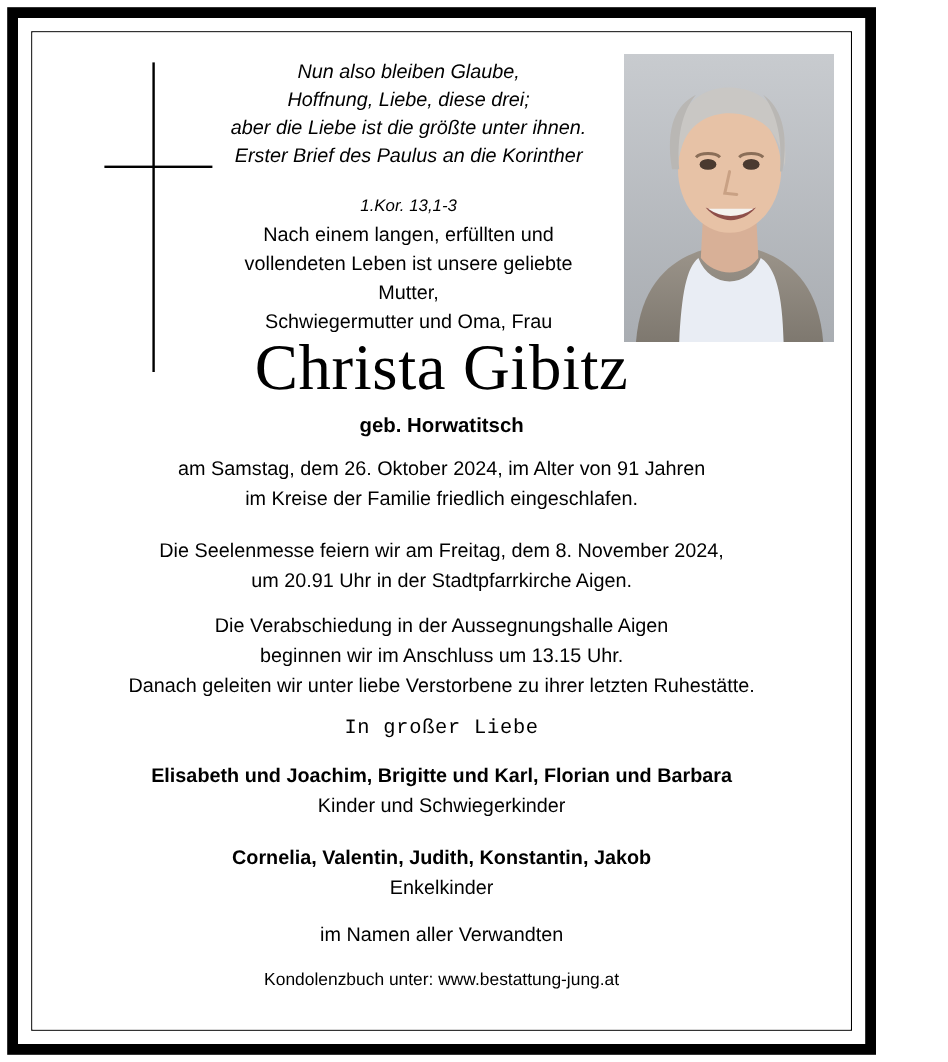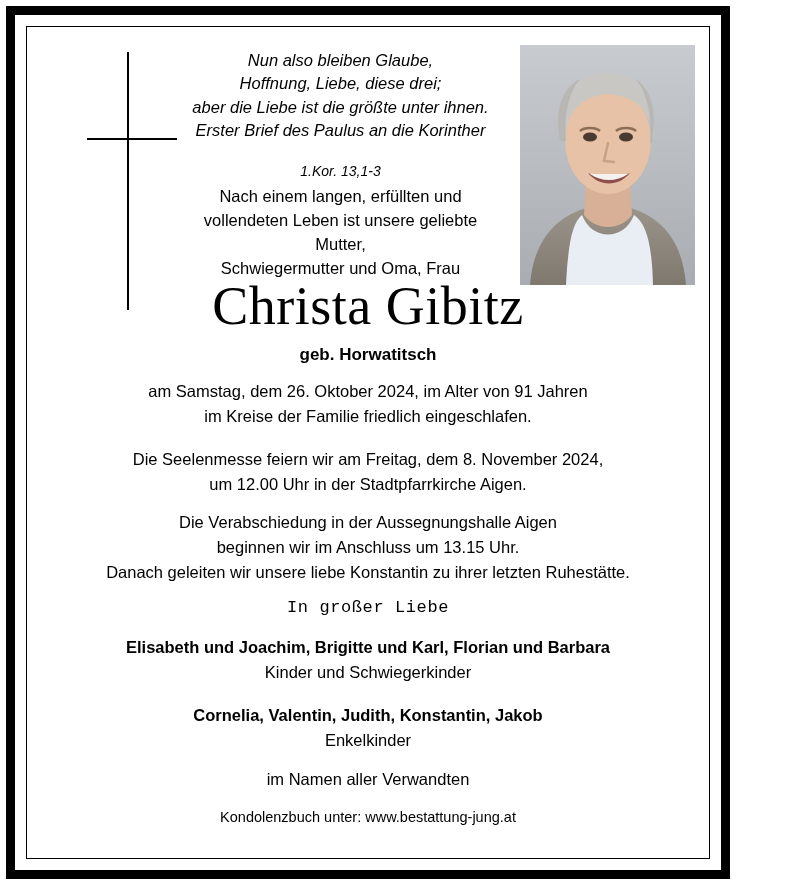--- a/index.html
+++ b/index.html
@@ -240,27 +240,27 @@
     <div class="name">Christa Gibitz</div>
     <div class="maiden">geb. Horwatitsch</div>
 
     <div class="block b-death">
       <div>am Samstag, dem 26. Oktober 2024, im Alter von 91 Jahren</div>
       <div>im Kreise der Familie friedlich eingeschlafen.</div>
     </div>
 
     <div class="block b-mass">
       <div>Die Seelenmesse feiern wir am Freitag, dem 8. November 2024,</div>
-      <div>um 12.00 Uhr in der Stadtpfarrkirche Aigen.</div>
+      <div>um 20.91 Uhr in der Stadtpfarrkirche Aigen.</div>
     </div>
 
     <div class="block b-farewell">
       <div>Die Verabschiedung in der Aussegnungshalle Aigen</div>
       <div>beginnen wir im Anschluss um 13.15 Uhr.</div>
-      <div>Danach geleiten wir unsere liebe Konstantin zu ihrer letzten Ruhestätte.</div>
+      <div>Danach geleiten wir unter liebe Verstorbene zu ihrer letzten Ruhestätte.</div>
     </div>
 
     <div class="block b-love">In großer Liebe</div>
 
     <div class="block b-children">
       <div class="line1">Elisabeth und Joachim, Brigitte und Karl, Florian und Barbara</div>
       <div class="line2">Kinder und Schwiegerkinder</div>
     </div>
 
     <div class="block b-grand">

